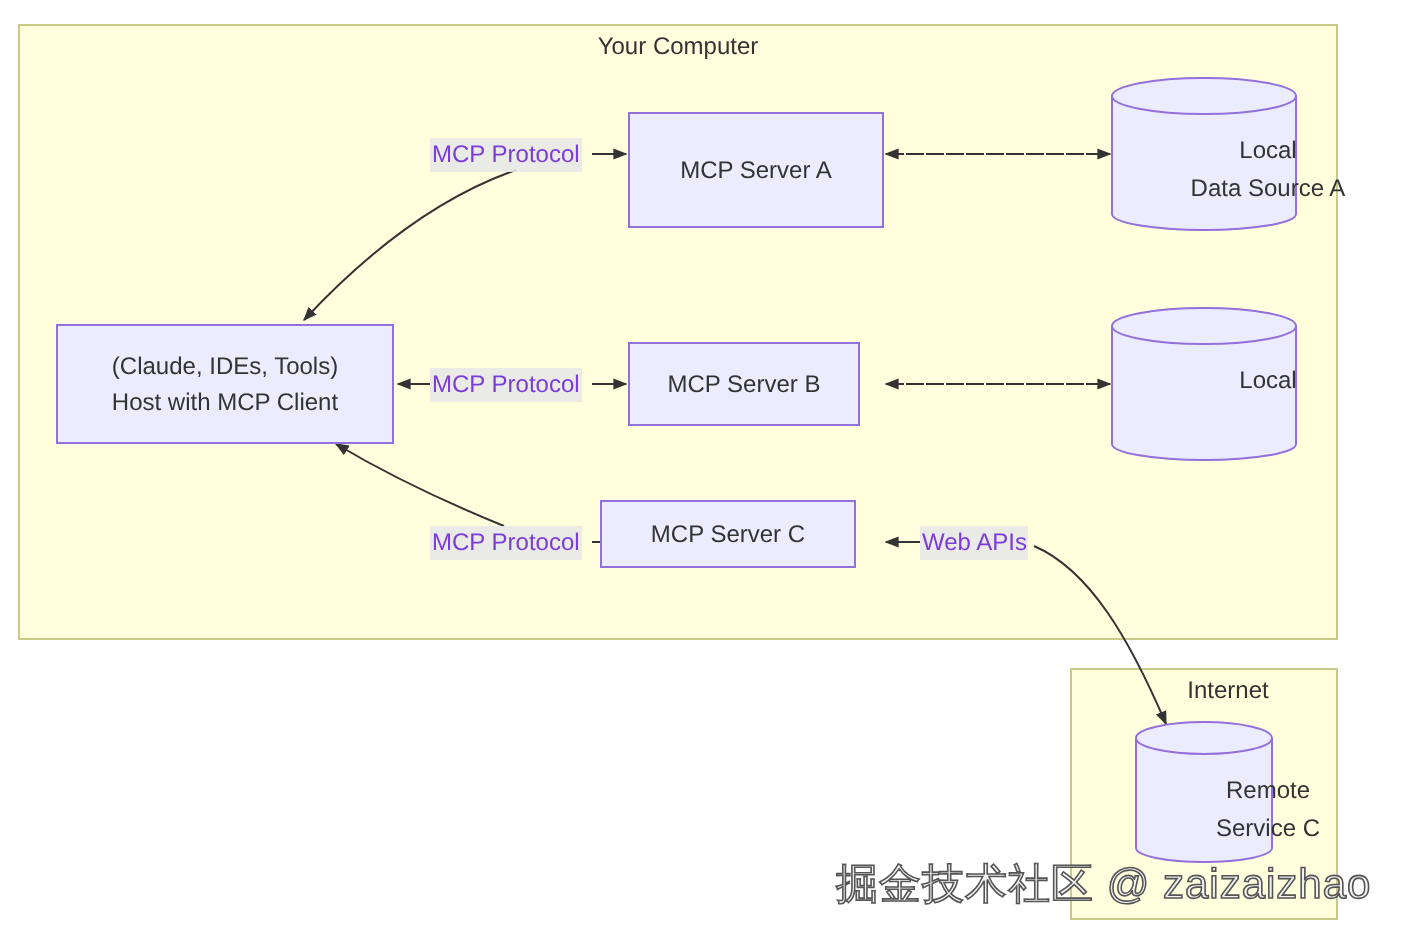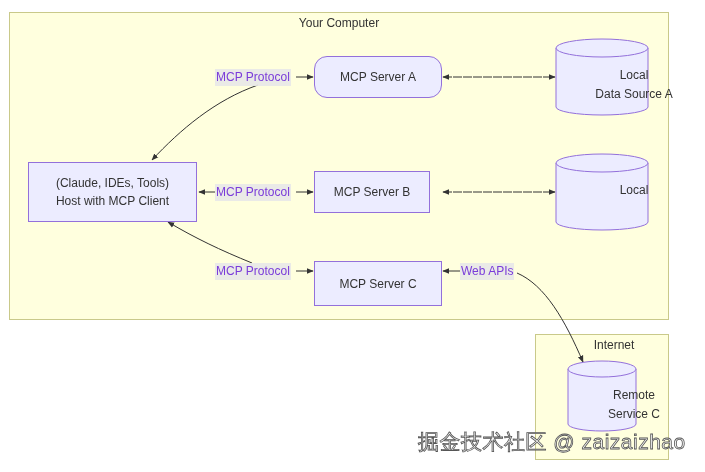--- a/index.html
+++ b/index.html
@@ -60,27 +60,27 @@
   <g>
     <path d="M568,369 L568,394 L568,424 A34,7 0 0 0 636,424 L636,369" fill="#ececff" stroke="#9370db" stroke-width="1"></path>
     <ellipse cx="602" cy="369" rx="34" ry="8" fill="#ececff" stroke="#9370db" stroke-width="1"></ellipse>
   </g>
 </svg>
 
 <div class="node" style="left:28px; top:162px; width:169px; height:60px; flex-direction:column;">
   <span>(Claude, IDEs, Tools)</span>
   <span>Host with MCP Client</span>
 </div>
-<div class="node" style="left:314px; top:56px; width:128px; height:42px;border-radius:13px;">
+<div class="node" style="left:314px; top:56px; width:128px; height:58px;">
   <span>MCP Server A</span>
 </div>
 <div class="node" style="left:314px; top:171px; width:116px; height:42px;">
   <span>MCP Server B</span>
 </div>
-<div class="node" style="left:314px; top:250px; width:128px; height:45px;margin-top:11px;">
+<div class="node" style="left:300px; top:250px; width:128px; height:34px;">
   <span>MCP Server C</span>
 </div>
 
 <div class="cyl-text" style="left:556px; top:66px; width:92px;">
   <div>Local</div>
   <div>Data Source A</div>
 </div>
 <div class="cyl-text" style="left:556px; top:181px; width:92px;">
   <div>Local</div>
 </div>

